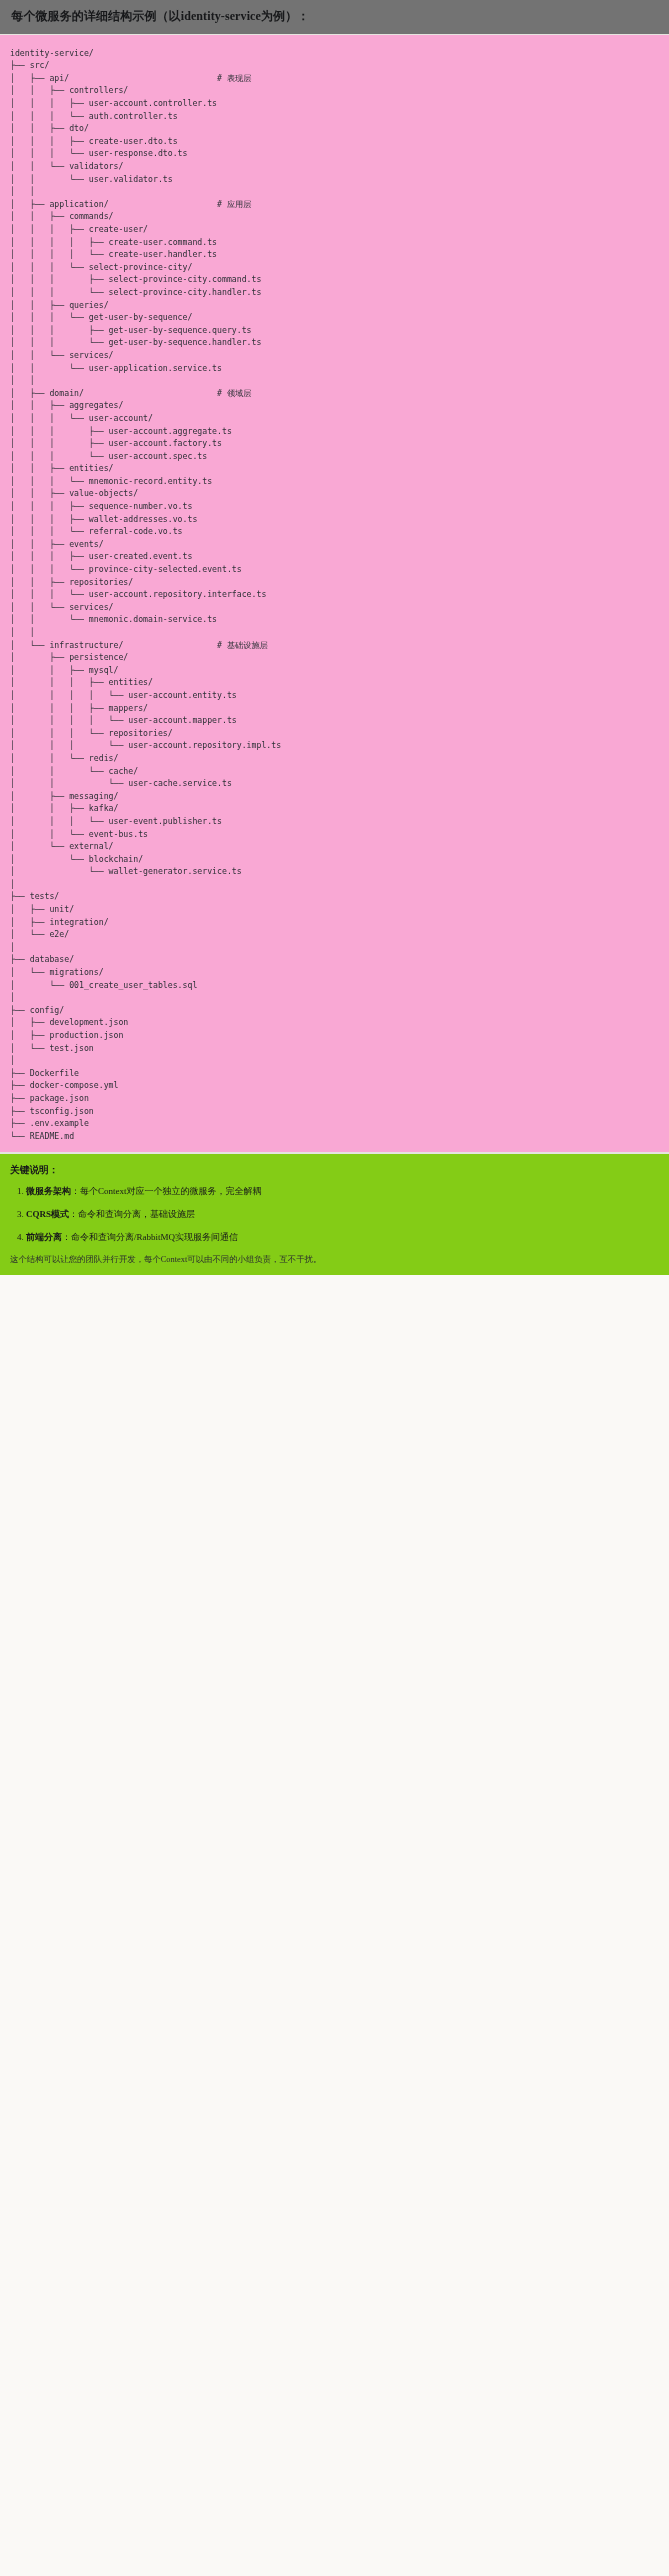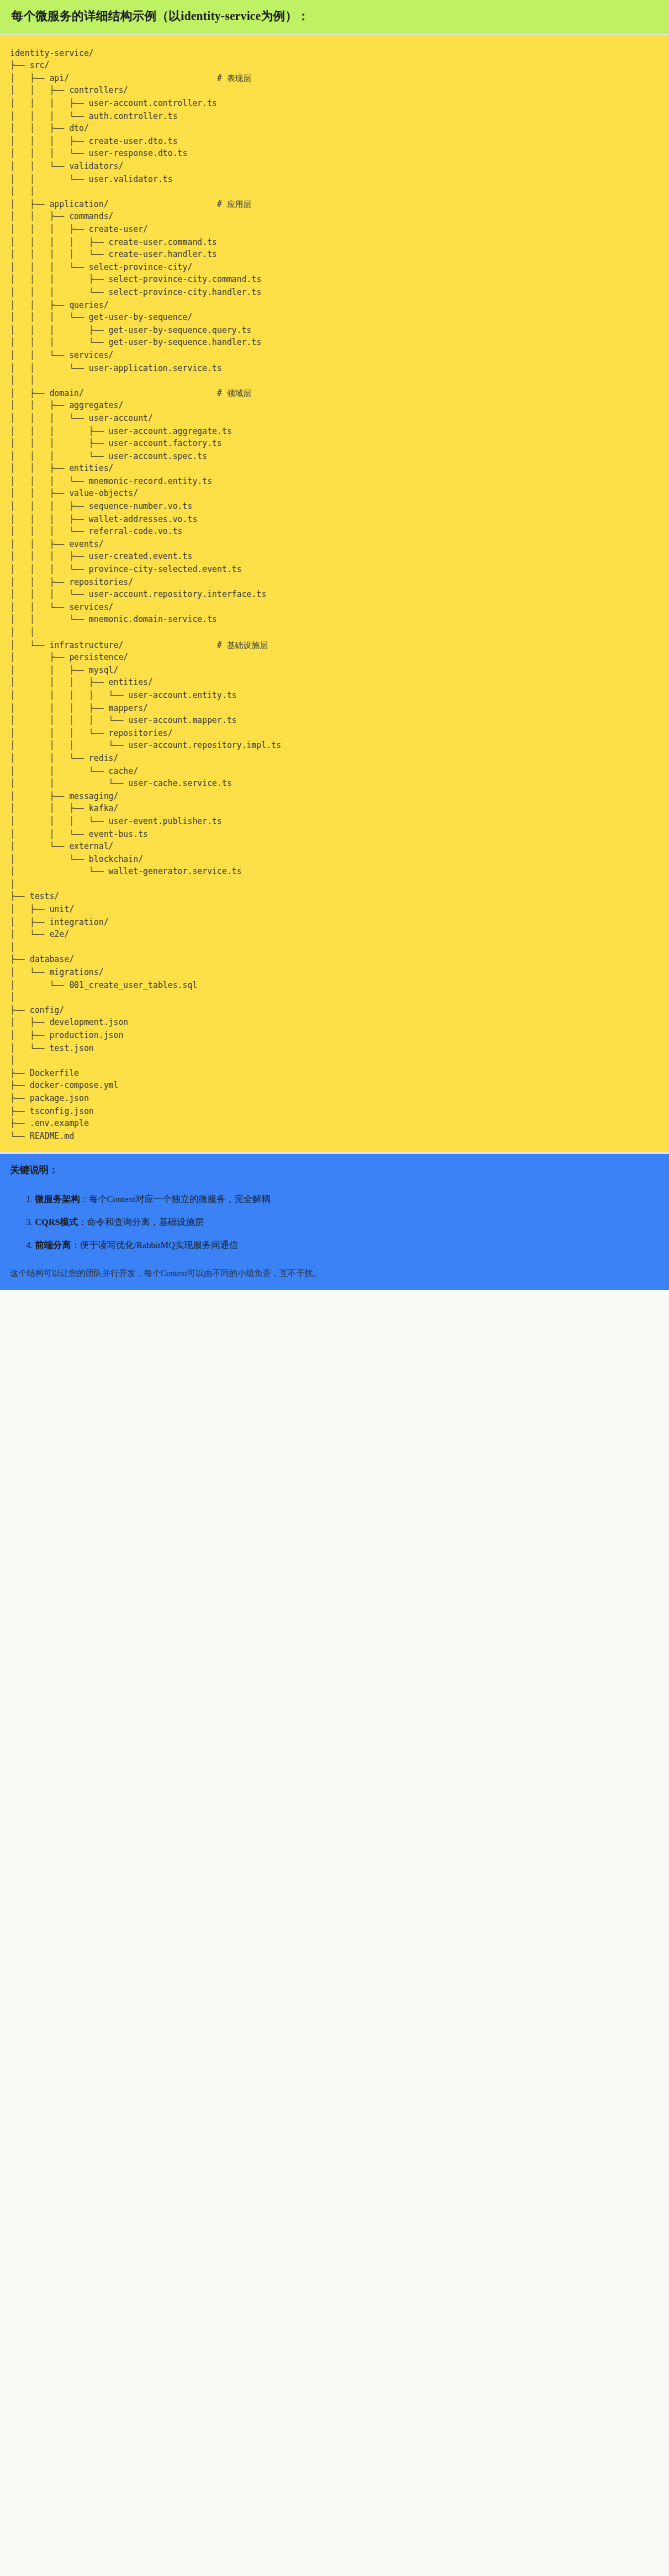--- a/index.html
+++ b/index.html
@@ -14,65 +14,65 @@
     -webkit-font-smoothing: antialiased;
   }
   .page {
     width: 669px;
     box-sizing: border-box;
     background: #faf9f6;
   }
   
   .title-block {
     padding: 8.8px 11.3px 10px 11.3px;
-    background: #bef264;
+    background: #737373;
     border-bottom: 0.6px solid #e6e4df;
   }
   .doc-title {
     font-family: "Liberation Serif", serif;
     font-size: 12px;
     font-weight: bold;
     letter-spacing: 0.1px;
     color: #17181a;
     margin: 0;
     line-height: 1.3;
   }
   
   .tree-block {
-    background: #fde047;
+    background: #f9a8d4;
     padding: 11.3px 10px 10px 10px;
     border-bottom: 0.6px solid #e6e4df;
   }
   pre.tree {
     margin: 0;
     font-family: "DejaVu Sans Mono", "Liberation Mono", monospace;
     font-size: 8.2px;
     line-height: 12.6px;
     color: #2c3036;
     white-space: pre;
     letter-spacing: 0px;
     tab-size: 4;
   }
   
   .notes-block {
-    background: #3b82f6;
+    background: #84cc16;
     padding: 10px 10px 6.3px 10px;
     border-top: 0.6px solid #e6e4df;
   }
   .notes-heading {
     font-family: "Liberation Serif", serif;
     font-size: 9.7px;
     font-weight: bold;
     color: #17181a;
     margin: 0 0 8.1px 0;
     line-height: 1.3;
   }
   ol.notes-list {
     list-style: none;
-    margin: 16px;
+    margin: 7px;
     padding: 0;
   }
   ol.notes-list li {
     font-family: "Liberation Serif", serif;
     font-size: 9px;
     line-height: 1.5;
     color: #17181a;
     margin: 0 0 9.4px 0;
   }
   ol.notes-list li .num {
@@ -187,19 +187,19 @@
 ├── tsconfig.json
 ├── .env.example
 └── README.md</pre>
   </div>
 
   <div class="notes-block">
     <h2 class="notes-heading">关键说明：</h2>
     <ol class="notes-list" id="notes-list">
         <li><span class="num">1.</span> <span class="lead">微服务架构</span><span class="body">：每个Context对应一个独立的微服务，完全解耦</span></li>
         <li><span class="num">3.</span> <span class="lead">CQRS模式</span><span class="body">：命令和查询分离，基础设施层</span></li>
-        <li><span class="num">4.</span> <span class="lead">前端分离</span><span class="body">：便于读写优化/RabbitMQ实现服务间通信</span></li>
+        <li><span class="num">4.</span> <span class="lead">前端分离</span><span class="body">：命令和查询分离/RabbitMQ实现服务间通信</span></li>
       </ol>
     <p class="notes-footer">这个结构可以让您的团队并行开发，每个Context可以由不同的小组负责，互不干扰。</p>
   </div>
 
 </div>
 
 
 </body></html>

